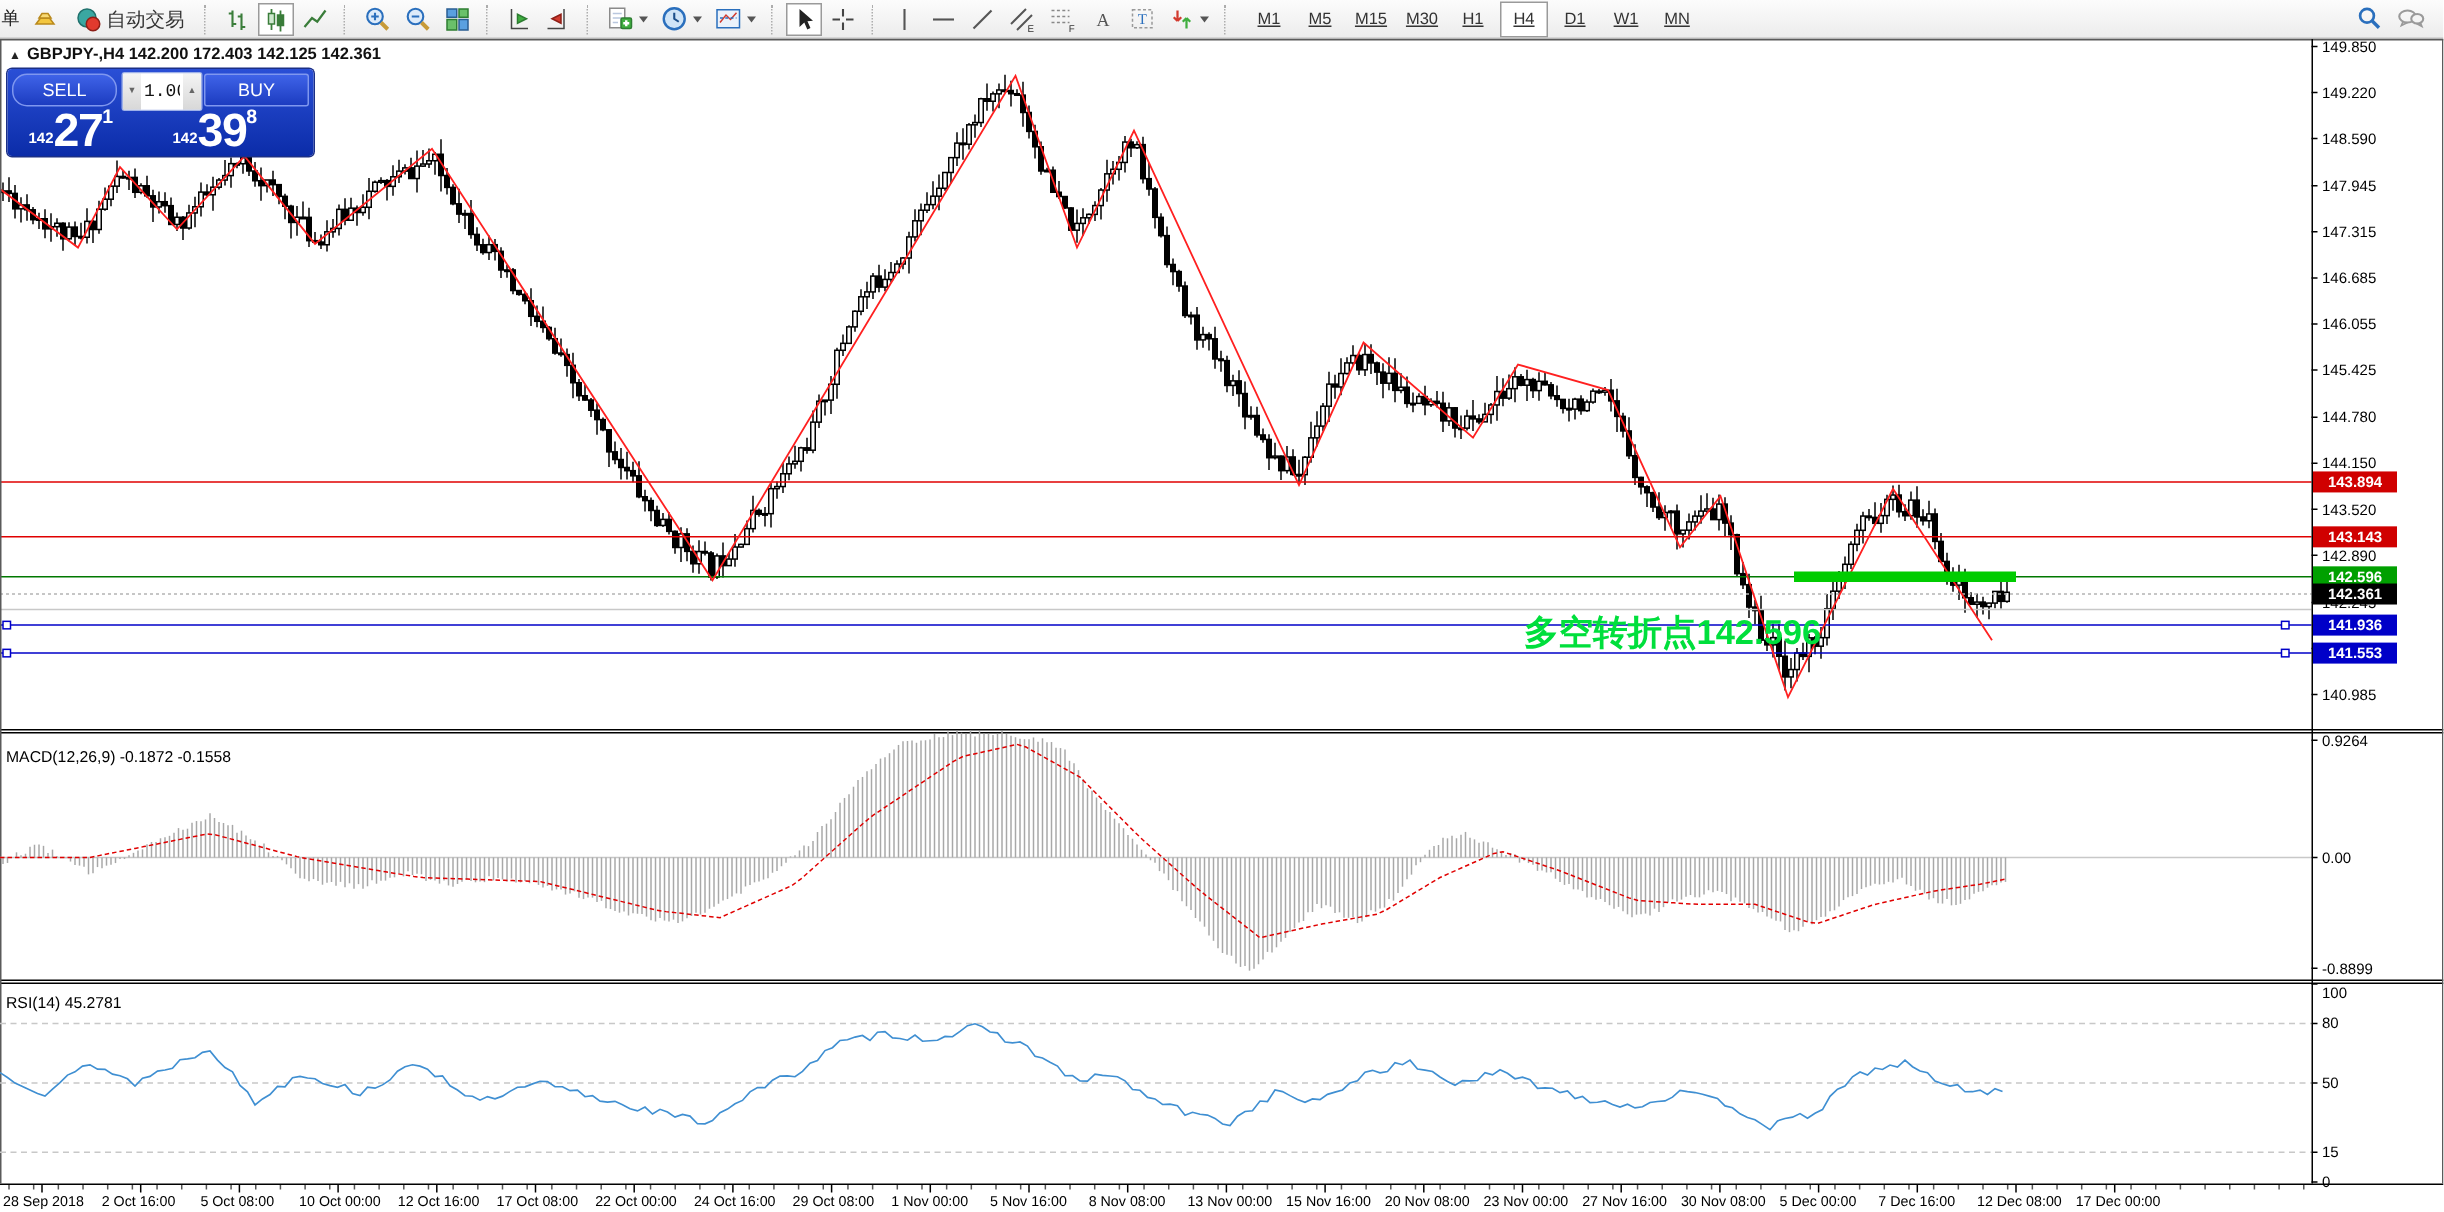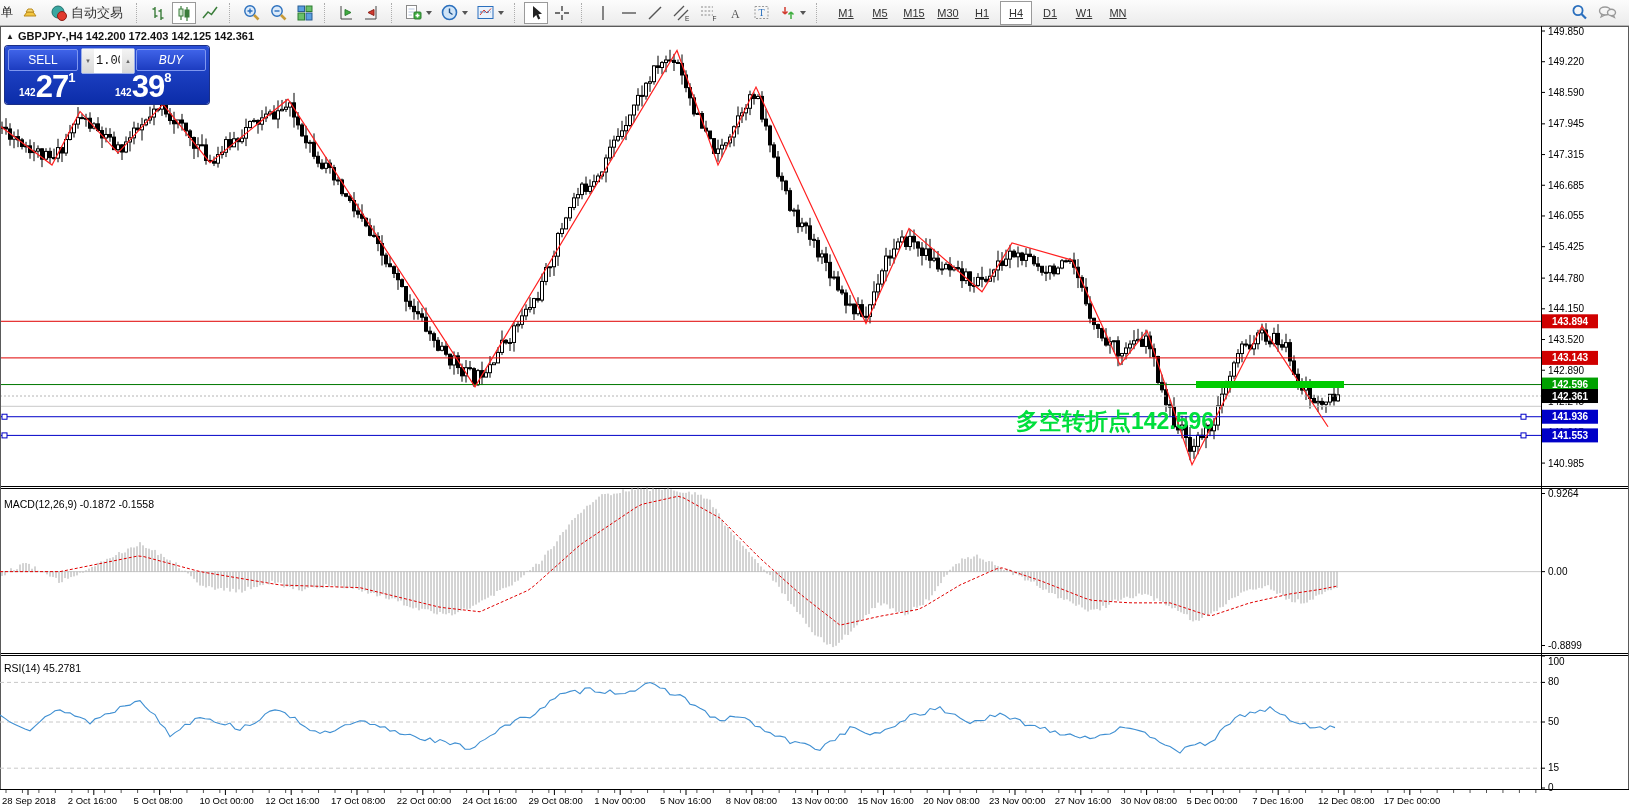--- a/index.html
+++ b/index.html
@@ -48,22 +48,22 @@
     background:linear-gradient(#2a4fd6,#0b2ca8);
     border-radius:3px;box-shadow:0 0 0 1px #1b2f86;
   }
   .tp-btn{
     position:absolute;top:3px;height:22px;width:70px;
     background:linear-gradient(#3f63e8,#1c3cc0);
     border:1px solid #7f97ef;border-radius:2px;
     color:#fff;font-size:12px;font-family:"Liberation Sans",sans-serif;
     display:flex;align-items:center;justify-content:center;cursor:default;
   }
-  #sell-btn{left:3px;}
-  #buy-btn{right:3px;font-style:italic;}
+  #sell-btn{left:3px;border-radius:10px;}
+  #buy-btn{right:3px;}
   #vol-box{
     position:absolute;left:76px;top:2px;width:52px;height:24px;z-index:26;
     background:#fff;border:1px solid #9db0e8;border-radius:2px;
     display:flex;align-items:stretch;
   }
   .vol-spin{width:13px;background:linear-gradient(#f4f4f4,#d8d8d8);border:0;
     font-size:6px;color:#666;padding:0;display:flex;align-items:center;justify-content:center;}
   #vol-input{flex:1;border:0;outline:none;text-align:right;font-size:12px;width:24px;
     font-family:Liberation Mono, monospace;padding:0 2px;color:#111;background:#fff;}
   .tp-price{

